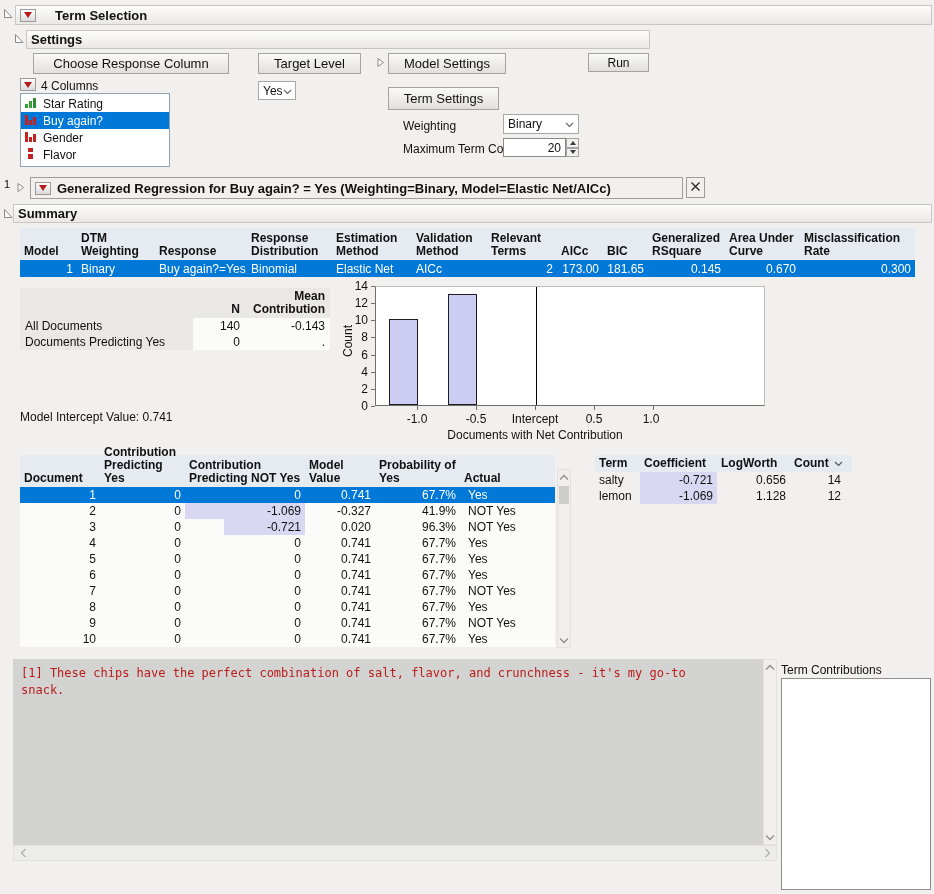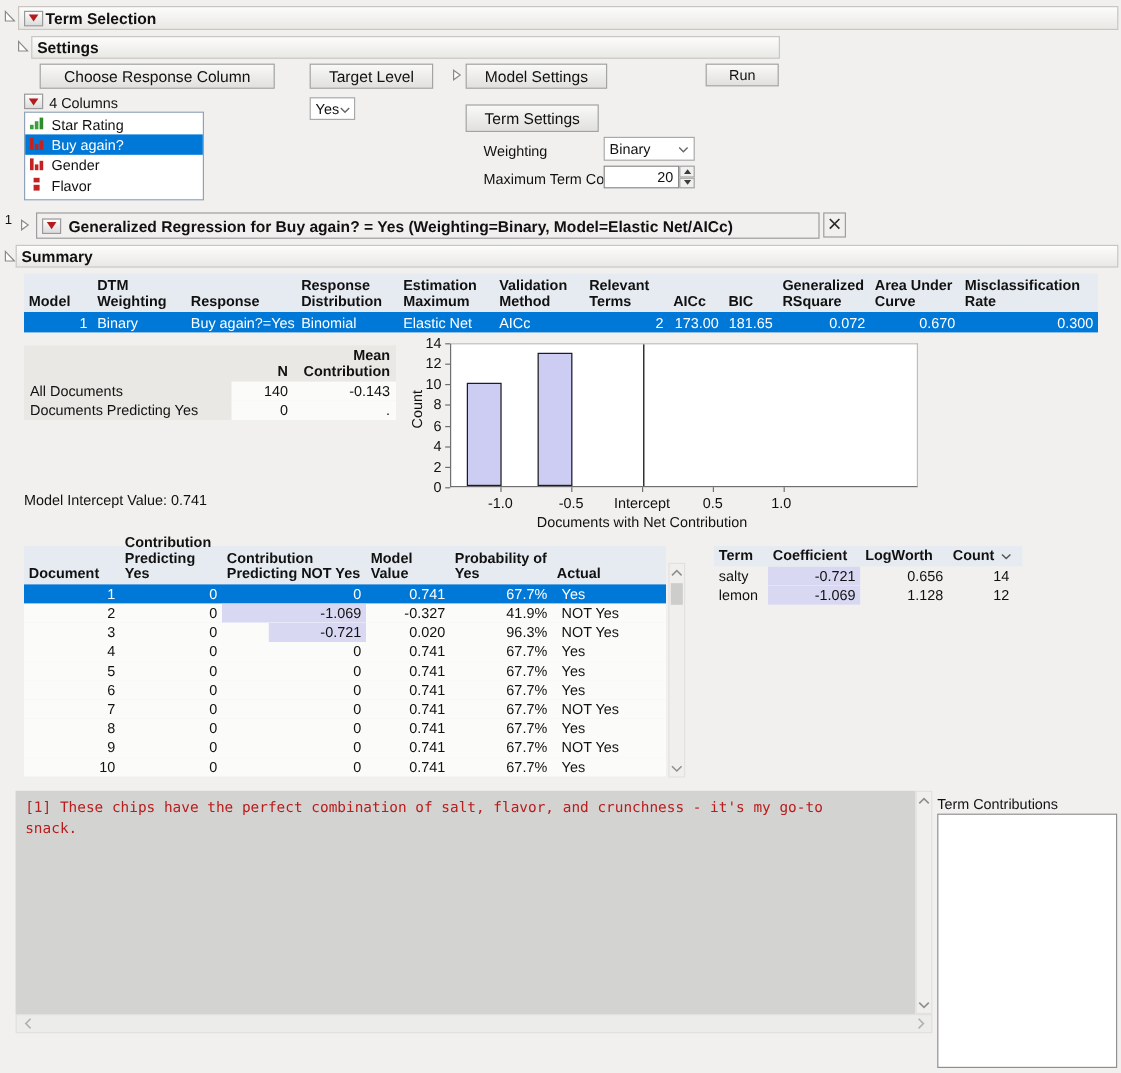--- a/index.html
+++ b/index.html
@@ -1,19 +1,19 @@
 <!DOCTYPE html>
 <html><head>
 <meta charset="utf-8">
 <style>
   *{margin:0;padding:0;box-sizing:border-box;font-family:"Liberation Sans",sans-serif}
   html,body{width:934px;height:894px}
   body{position:relative;background:#f1f0ee;overflow:hidden;font-size:12px;color:#111}
   .abs{position:absolute}
-  .hdrbar{position:absolute;height:20px;background:linear-gradient(#fcfcfb,#e9e8e5);border:1px solid #c8c6c2;display:flex;align-items:center;gap:2px;padding:0 4px}
+  .hdrbar{position:absolute;height:20px;background:linear-gradient(#fcfcfb,#e9e8e5);border:1px solid #c8c6c2;display:flex;align-items:center;gap:19px;padding:0 4px}
   .hdrtitle{font-weight:bold;font-size:13px;white-space:nowrap}
   .btn3d{position:absolute;background:linear-gradient(#f9f9f8,#e1e0de);border:1px solid #a3a3a3;font-weight:normal;font-size:13px;display:flex;align-items:center;justify-content:center;white-space:nowrap}
   .btn3d.plain{font-weight:normal;font-size:12px}
   .redtri-btn{width:16px;height:13px;background:linear-gradient(#fefefe,#dbdbdb);border:1px solid #9a9a9a;display:inline-flex;align-items:center;justify-content:center;flex:none}
   .tri-red{width:0;height:0;border-left:4px solid transparent;border-right:4px solid transparent;border-top:6px solid #b51b1b}
   .disc{position:absolute;line-height:0}
   .listbox{position:absolute;background:#fff;border:1px solid #8fa3b8;padding-top:1px}
   .litem{height:17px;display:flex;align-items:center;gap:5px;padding:0 4px;font-size:12px;white-space:nowrap}
   .litem.sel{background:#0078d7;color:#fff}
   .combo{position:absolute;background:#fff;border:1px solid #a8a8a8;display:flex;align-items:center;justify-content:space-between;padding:0 4px;font-size:12px}
@@ -163,40 +163,40 @@
     </svg></span>
 <div class="hdrbar" style="left:13px;top:204px;width:919px;height:19px">
   <span class="hdrtitle">Summary</span>
 </div>
 
 <div class="thead" style="left:20px;top:228px;width:895px;height:32px">
   <div class="th" style="width:57px">Model</div>
   <div class="th" style="width:78px">DTM Weighting</div>
   <div class="th" style="width:92px">Response</div>
   <div class="th" style="width:85px">Response Distribution</div>
-  <div class="th" style="width:80px">Estimation Maximum</div>
+  <div class="th" style="width:80px">Estimation Method</div>
   <div class="th" style="width:75px">Validation Method</div>
   <div class="th" style="width:70px">Relevant Terms</div>
   <div class="th" style="width:46px">AICc</div>
   <div class="th" style="width:45px">BIC</div>
   <div class="th" style="width:77px">Generalized RSquare</div>
   <div class="th" style="width:75px">Area Under Curve</div>
   <div class="th" style="width:115px">Misclassification Rate</div>
 </div>
 <div class="trow selrow" style="left:20px;top:260px;width:895px;height:17px">
   <div class="td num" style="width:57px">1</div>
   <div class="td" style="width:78px">Binary</div>
   <div class="td" style="width:92px">Buy again?=Yes</div>
   <div class="td" style="width:85px">Binomial</div>
   <div class="td" style="width:80px">Elastic Net</div>
   <div class="td" style="width:75px">AICc</div>
   <div class="td num" style="width:70px">2</div>
   <div class="td num" style="width:46px">173.00</div>
   <div class="td num" style="width:45px">181.65</div>
-  <div class="td num" style="width:77px">0.072</div>
+  <div class="td num" style="width:77px">0.145</div>
   <div class="td num" style="width:75px">0.670</div>
   <div class="td num" style="width:115px">0.300</div>
 </div>
 
 <div class="abs" style="left:20px;top:288px;width:310px">
   <div style="display:flex;height:30px;background:#e9e8e5;font-weight:bold">
     <div class="statcell statlabel" style="width:173px;height:30px"></div>
     <div class="statcell statlabel num" style="width:52px;height:30px;align-items:flex-end;padding-bottom:2px">N</div>
     <div class="statcell statlabel num" style="width:85px;height:30px;align-items:flex-end;padding-bottom:2px;text-align:right;white-space:normal;line-height:13px">Mean Contribution</div>
   </div>

